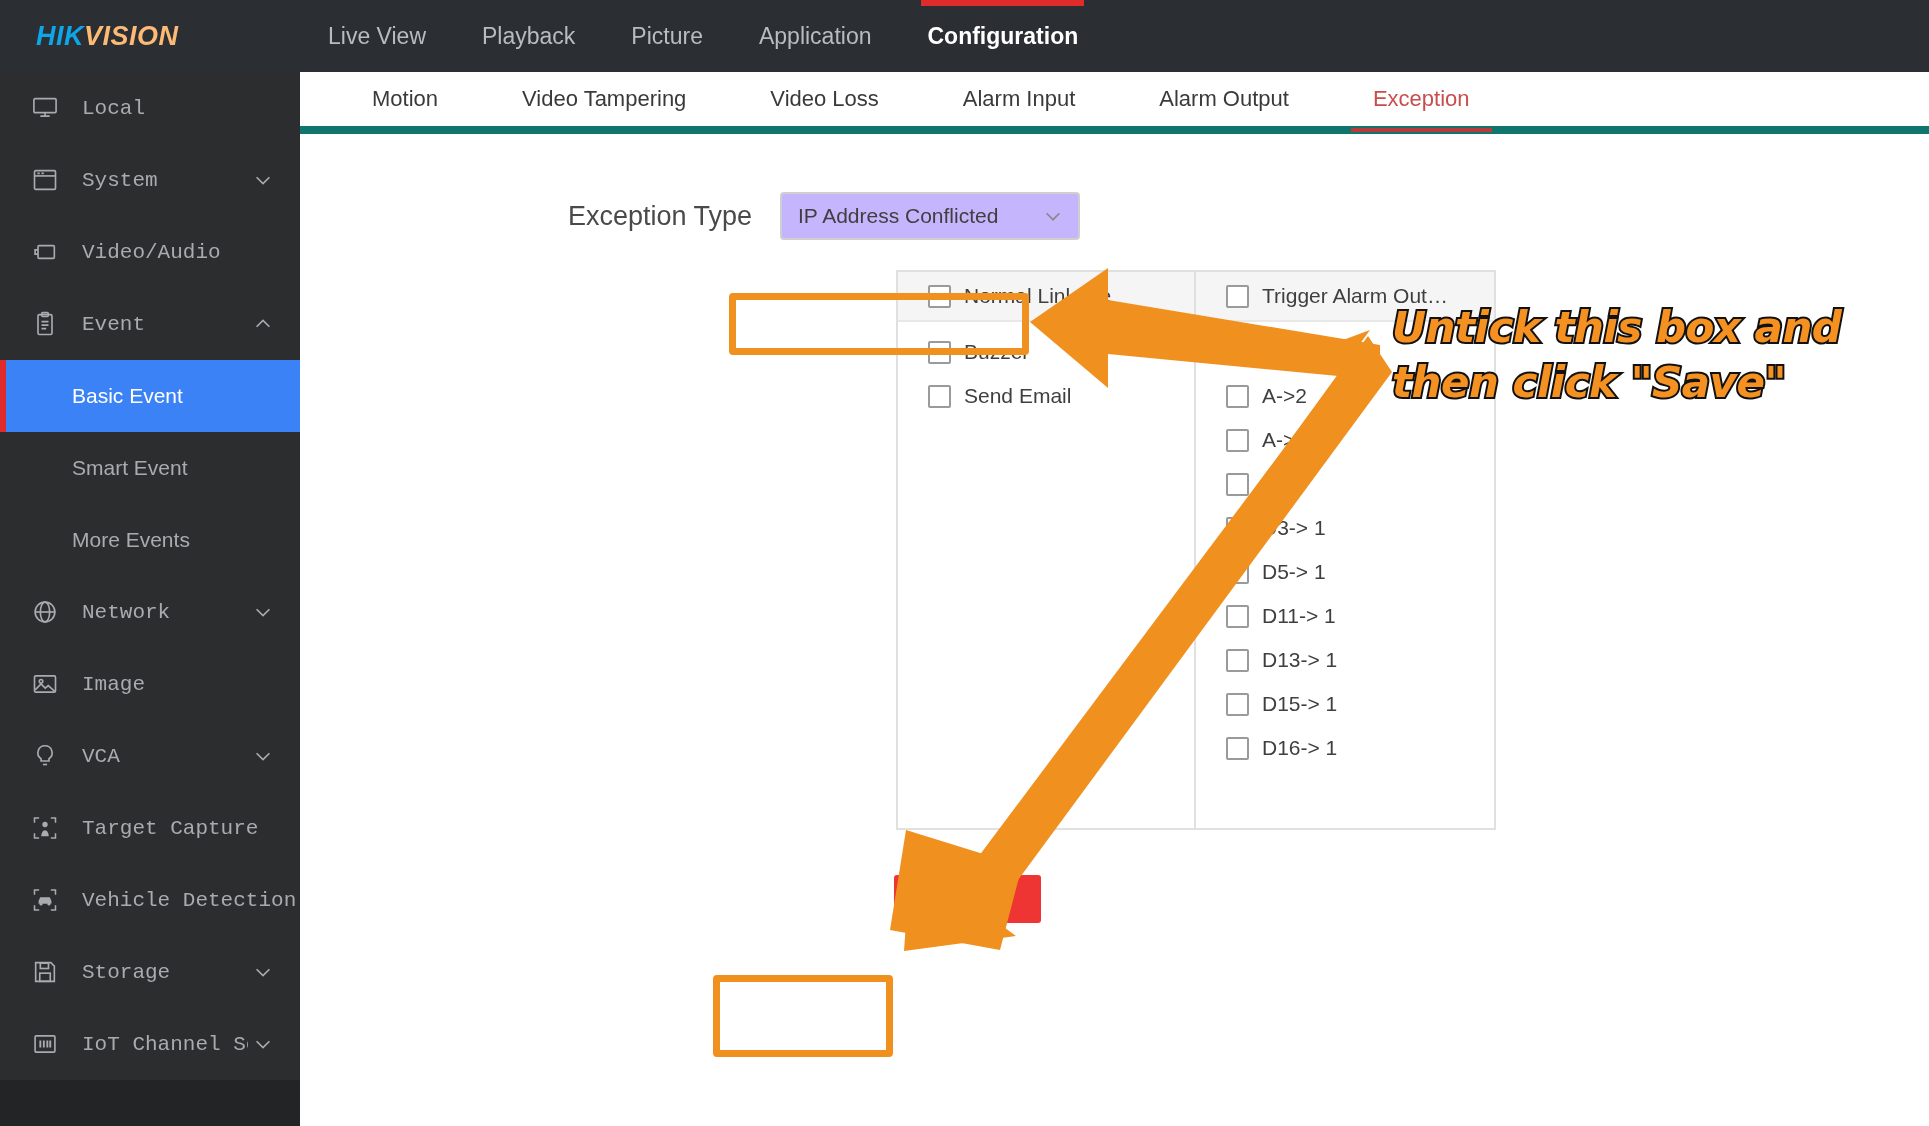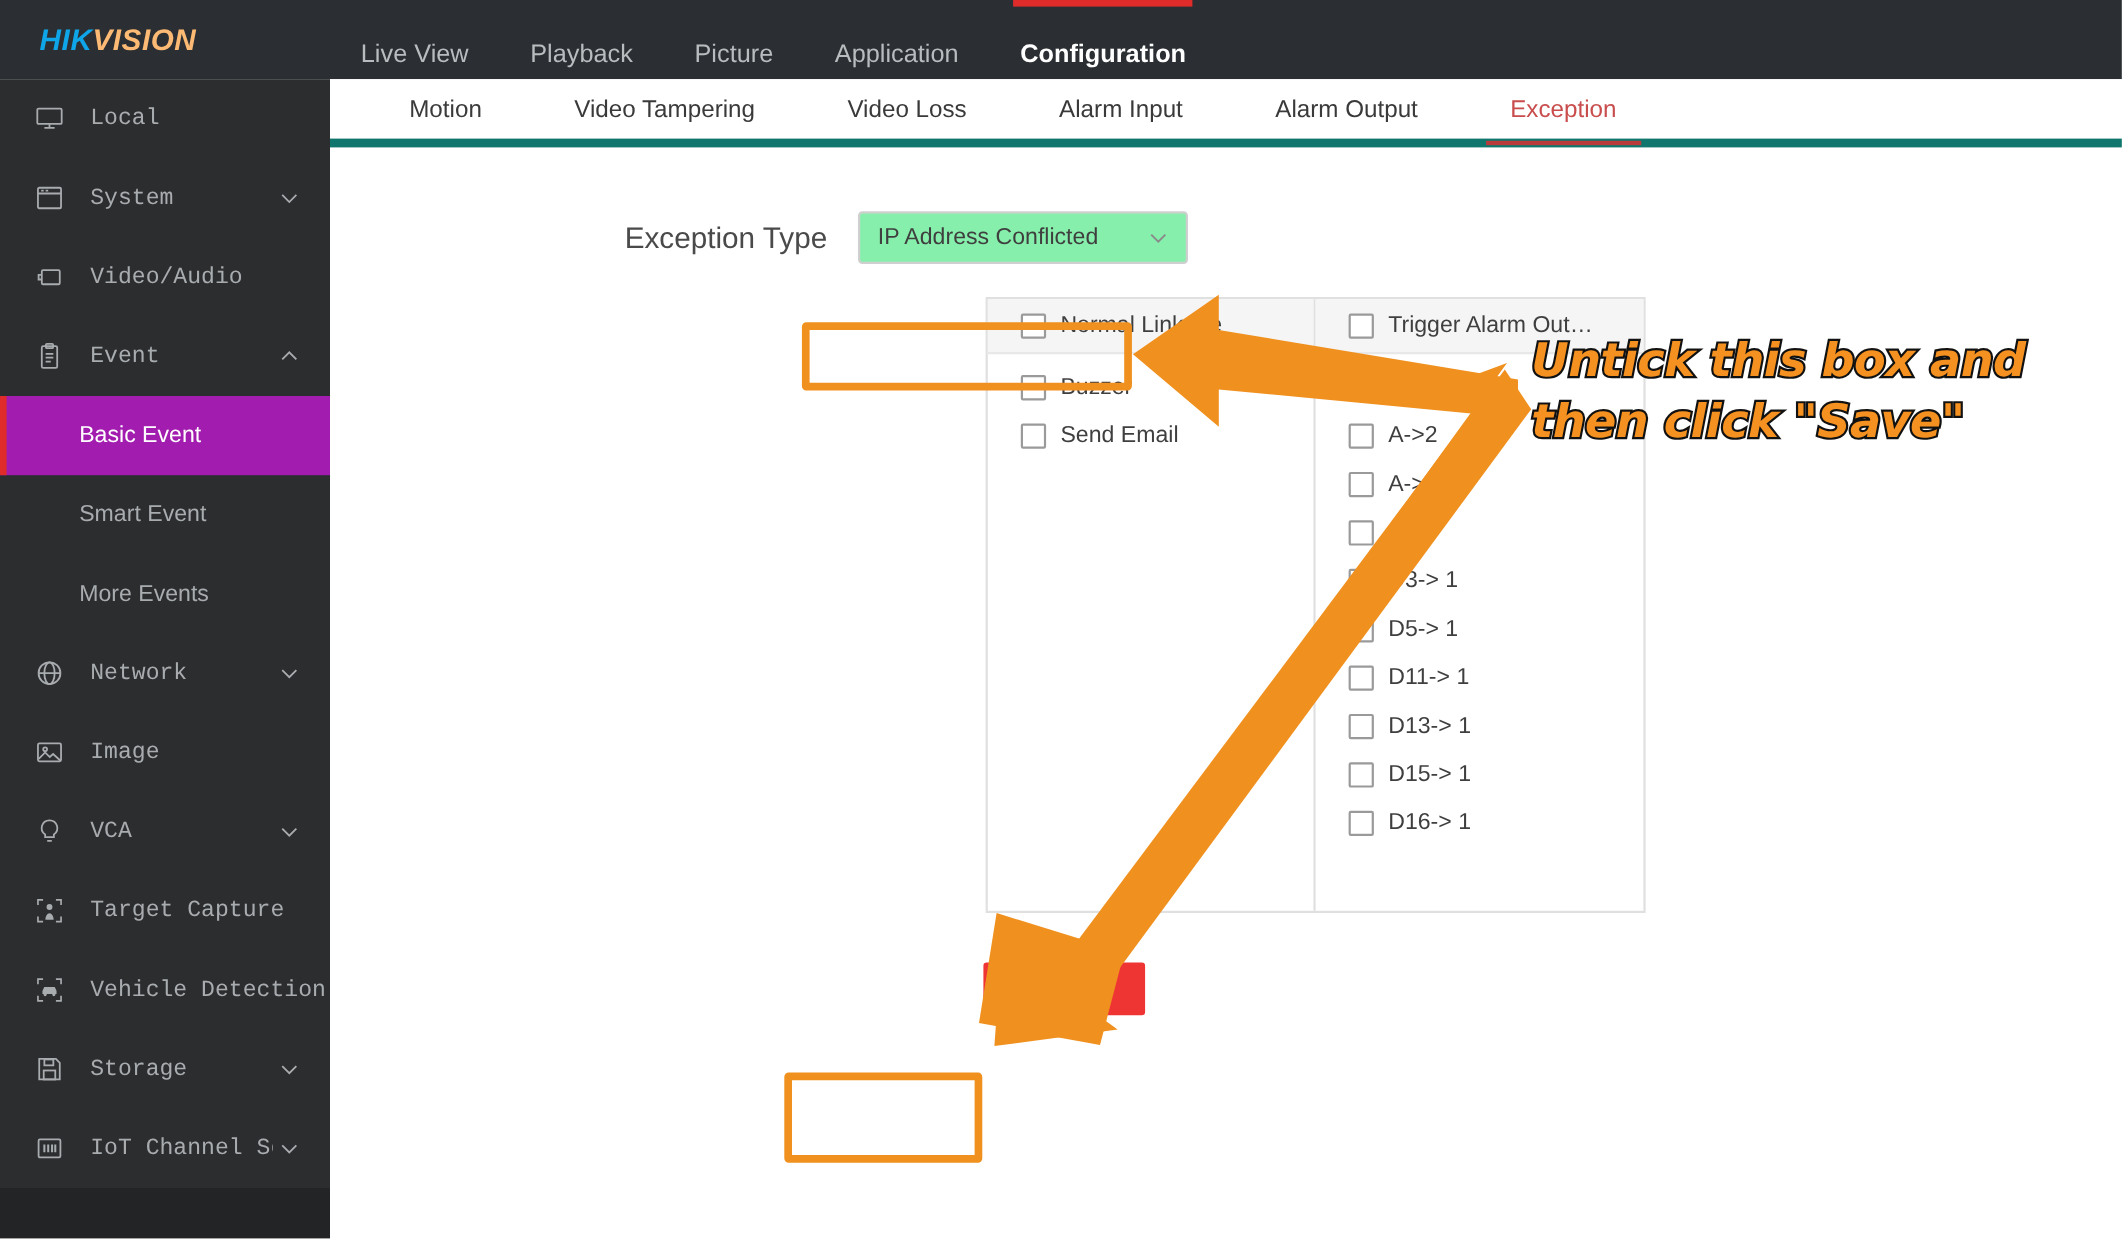--- a/index.html
+++ b/index.html
@@ -25,21 +25,21 @@
     white-space: nowrap;
   }
   .logo .hik { color: #0ea5e9; text-align: center; }
   .logo .vision { color: #fdba74; }
 
   .topnav { display: flex; align-items: center; height: 72px; }
   .topnav-item {
     position: relative;
     color: #b9bcbf;
     font-size: 23px;
-    padding: 12px 28px;
+    padding: 0 28px;
     height: 72px;
     line-height: 72px;
     white-space: nowrap;
     cursor: pointer;
   }
   .topnav-item.active { color: #ffffff; font-weight: bold; }
   .topnav-item.active::before {
     content: ""; position: absolute;
     left: 22px; right: 22px; top: 0; height: 6px;
     background: #e02b2b;
@@ -79,21 +79,21 @@
   .side-sub {
     position: relative;
     display: flex; align-items: center;
     height: 72px;
     padding-left: 72px;
     color: #a9acaf;
     font-size: 21px;
     cursor: pointer;
   }
   .side-sub.active {
-    background: #a21caf;
+    background: #3b82f6;
     color: #ffffff;
     align-items: center;
   }
   .side-sub.active::before {
     content: ""; position: absolute;
     left: 0; top: 0; bottom: 0; width: 6px;
     background: #e02b2b;
   }
   .sidebar-footer {
     position: absolute; left: 0; bottom: 0;
@@ -139,21 +139,21 @@
   .form-label {
     width: 480px; text-align: right;
     font-size: 27px; color: #4a4a4a;
     padding-right: 28px;
   }
   .select {
     position: relative;
     width: 300px; height: 48px;
     border: 2px solid #cfcfcf;
     border-radius: 4px;
-    background: #86efac;
+    background: #c4b5fd;
     display: flex; align-items: center;
     padding: 0 16px;
     font-size: 21px; color: #3f3f3f;
     cursor: pointer;
   }
   .select .caret {
     position: absolute; right: 14px; top: 50%;
     transform: translateY(-50%);
     width: 22px; height: 22px;
   }

